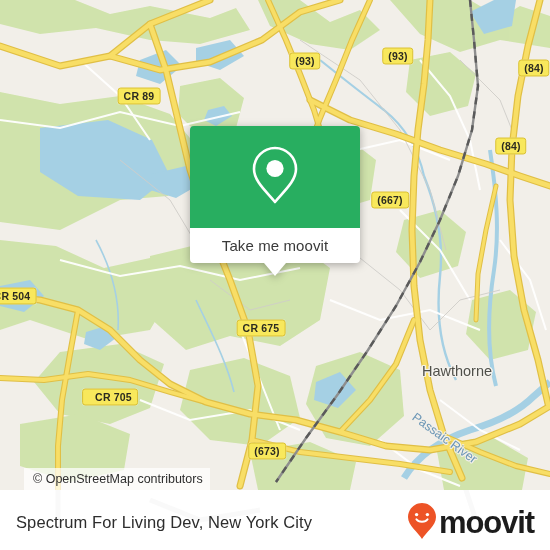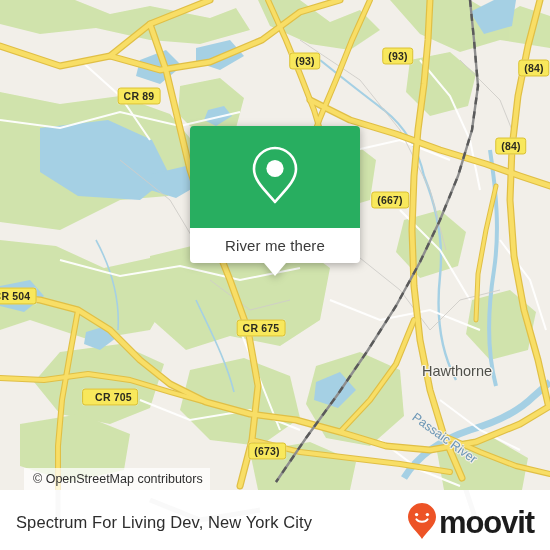--- a/index.html
+++ b/index.html
@@ -251,21 +251,21 @@
   <div id="popup">
     <div id="popup-green">
       <span>
         <svg width="52" height="62" viewBox="0 0 52 62" aria-hidden="true">
           <path d="M26 4 C 14.4 4, 5 13.4, 5 25 C 5 37.5, 18 48, 26 58 C 34 48, 47 37.5, 47 25 C 47 13.4, 37.6 4, 26 4 Z" fill="none" stroke="#ffffff" stroke-width="2.6" stroke-linejoin="round"></path>
           <circle cx="26" cy="24.5" r="8.6" fill="#ffffff"></circle>
         </svg>
       </span>
     </div>
     <div id="popup-label-wrap">
-      <span id="popup-label">River me there</span>
+      <span id="popup-label">Take me moovit</span>
       <span id="popup-arrow"></span>
     </div>
   </div>
 
   <div id="footer">
     <svg id="footer-watermark" width="550" height="550" viewBox="0 0 550 550">
       <g fill="none" stroke="#9a9a9a" stroke-width="5">
         <path d="M0 296 L40 300 L78 310 L110 330 L140 360 L170 384 L206 402 L250 414 L296 420 L340 432 L386 446 L430 450 L476 442 L520 424 L550 406"></path>
         <path d="M78 310 L70 354 L62 400 L58 446 L58 520"></path>
         <path d="M252 440 L300 452 L350 458 L400 464 L450 472"></path>

